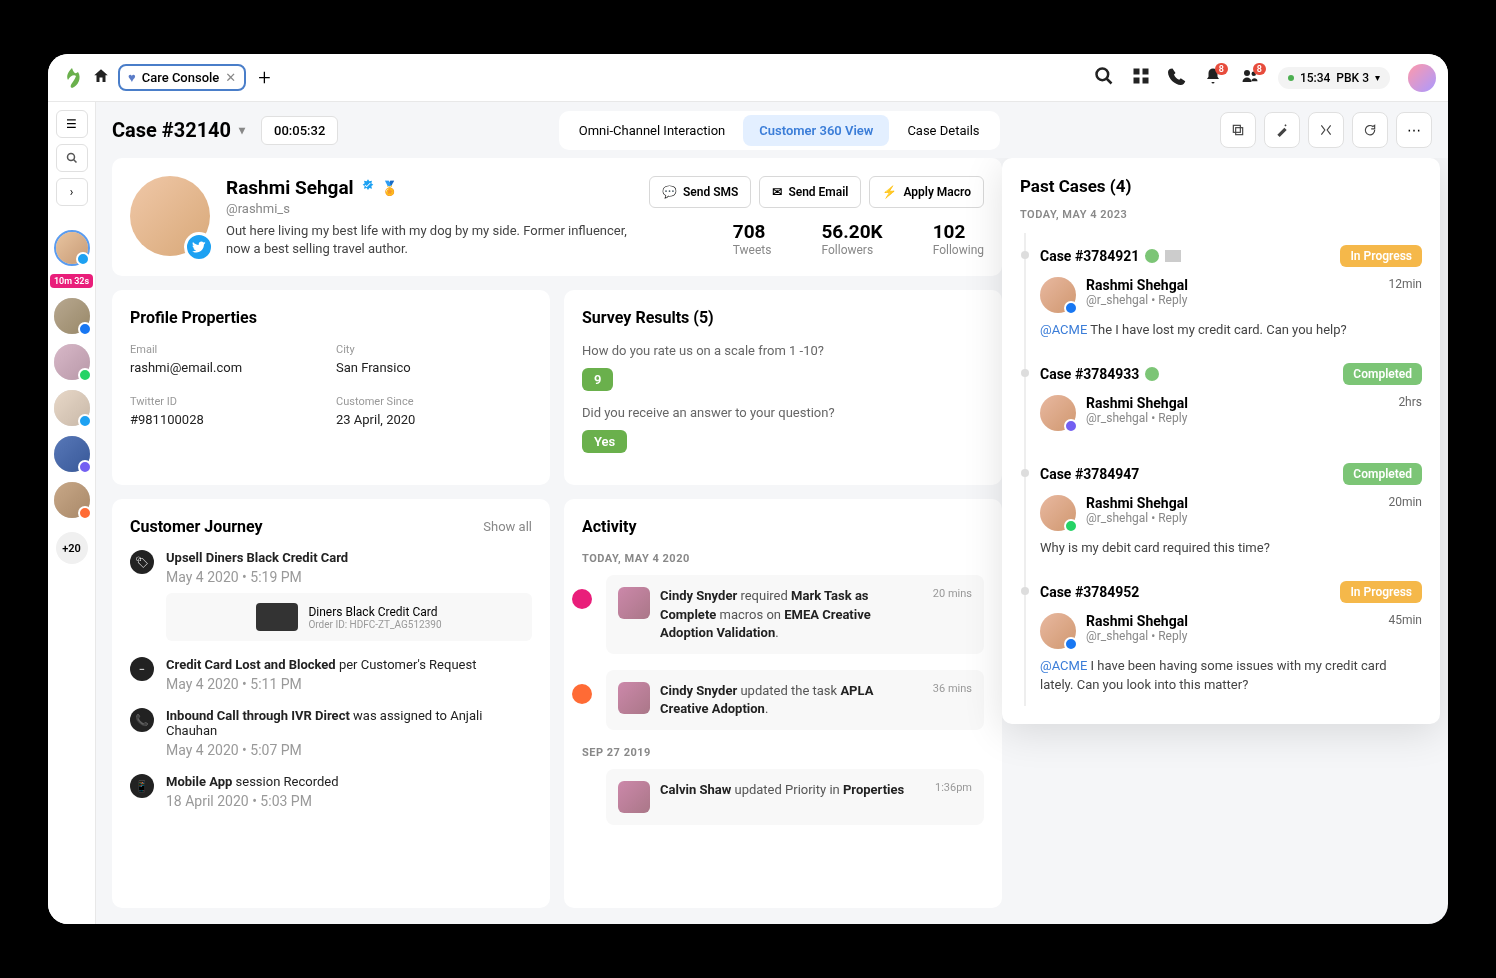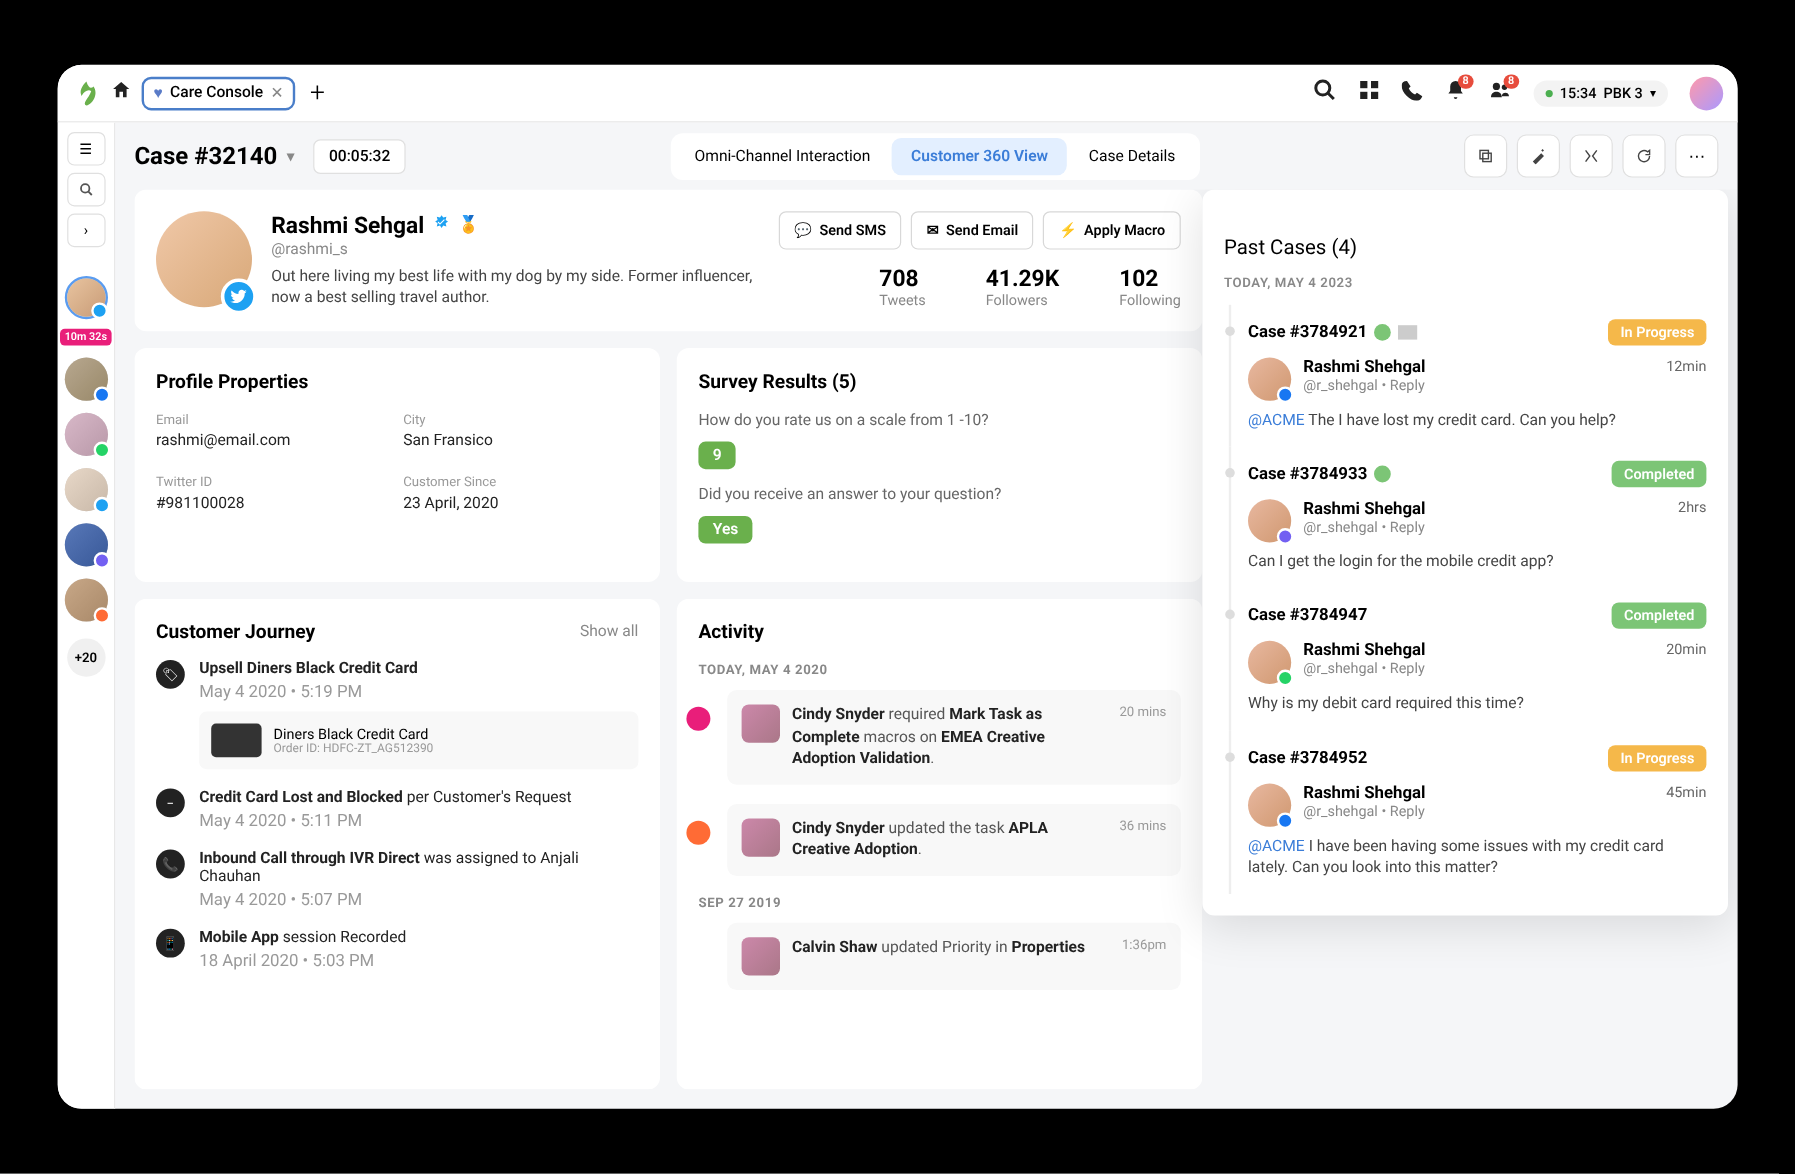--- a/index.html
+++ b/index.html
@@ -72,36 +72,36 @@
 .survey-q { font-size: 13px; color: #666; margin-bottom: 10px; }
 .survey-chip { display: inline-block; background: #6ab04c; color: #fff; padding: 4px 12px; border-radius: 6px; font-size: 13px; font-weight: 600; margin-bottom: 14px; }
 .journey-head { display: flex; justify-content: space-between; align-items: center; margin-bottom: 14px; }
 .show-all { color: #888; font-size: 13px; cursor: pointer; }
 .j-item { display: flex; gap: 12px; margin-bottom: 16px; }
 .j-icon { width: 24px; height: 24px; border-radius: 50%; background: #222; color: #fff; display: flex; align-items: center; justify-content: center; font-size: 11px; flex-shrink: 0; }
 .j-body { flex: 1; font-size: 13px; }
 .j-title { color: #222; }
 .j-title strong { font-weight: 700; }
 .j-meta { color: #999; font-size: 14px; margin-top: 4px; }
-.j-sub { background: #f8f8f8; border-radius: 6px; padding: 10px; margin-top: 8px; display: flex; gap: 10px; align-items: center; }
+.j-sub { background: #f8f8f8; border-radius: 6px; padding: 10px; margin-top: 8px; display: flex; gap: 10px; align-items: center; justify-content: center; }
 .j-sub-img { width: 42px; height: 28px; background: #333; border-radius: 4px; }
 .j-sub-txt { font-size: 12px; }
 .j-sub-id { color: #999; font-size: 10px; }
 .activity-date { font-size: 11px; font-weight: 700; color: #888; letter-spacing: 0.5px; margin: 10px 0; }
 .a-item { display: flex; gap: 10px; margin-bottom: 16px; position: relative; }
 .a-marker { width: 20px; height: 20px; border-radius: 50%; flex-shrink: 0; position: absolute; left: -28px; top: 14px; }
 .a-marker.pink { background: #e91e7a; }
 .a-marker.orange { background: #ff6b35; }
 .a-box { flex: 1; background: #f8f8f8; border-radius: 8px; padding: 12px; display: flex; gap: 10px; position: relative; margin-left: 6px; }
 .a-av { width: 32px; height: 32px; border-radius: 6px; background: linear-gradient(135deg,#c8a,#a78); flex-shrink: 0; }
 .a-txt { font-size: 13px; color: #555; flex: 1; line-height: 1.4; }
 .a-txt strong { font-weight: 700; color: #222; }
 .a-time { font-size: 11px; color: #999; }
 .past-panel { background: #fff; border-radius: 10px; padding: 18px; box-shadow: 0 8px 40px rgba(0,0,0,0.12); position: relative; z-index: 10; margin-right: -8px; }
-.past-title { font-size: 17px; font-weight: 400; margin-bottom: 12px; margin-top: 21px; }
+.past-title { font-size: 17px; font-weight: 700; margin-bottom: 12px; }
 .past-date { font-size: 11px; color: #888; font-weight: 600; letter-spacing: 0.5px; margin-bottom: 12px; }
 .past-item { padding: 12px 0; border-left: 2px solid #eee; padding-left: 14px; margin-left: 4px; position: relative; }
 .past-item::before { content: ''; position: absolute; left: -5px; top: 18px; width: 8px; height: 8px; background: #ddd; border-radius: 50%; }
 .past-head { display: flex; justify-content: space-between; align-items: center; margin-bottom: 10px; }
 .past-case { font-size: 14px; font-weight: 700; display: flex; align-items: center; gap: 6px; }
 .past-badge { font-size: 12px; font-weight: 600; padding: 4px 10px; border-radius: 6px; }
 .past-badge.prog { background: #f5b84a; color: #fff; }
 .past-badge.comp { background: #7cc576; color: #fff; }
 .past-user { display: flex; gap: 10px; margin-bottom: 8px; }
 .past-av { width: 36px; height: 36px; border-radius: 50%; background: linear-gradient(135deg,#e8b8a0,#d09870); position: relative; }
@@ -299,21 +299,21 @@
                     <span>⚡</span>
                     <span>Apply Macro</span>
                   </button>
               </div>
               <div class="stats-row">
                 <div class="stat">
                     <div class="stat-val">708</div>
                     <div class="stat-lbl">Tweets</div>
                   </div>
                 <div class="stat">
-                    <div class="stat-val">41.29K</div>
+                    <div class="stat-val">56.20K</div>
                     <div class="stat-lbl">Followers</div>
                   </div>
                 <div class="stat">
                     <div class="stat-val">102</div>
                     <div class="stat-lbl">Following</div>
                   </div>
               </div>
             </div>
           </div>
 
@@ -456,21 +456,20 @@
                   <div class="past-user">
                     <div class="past-av">
                       <div class="mini2 pu"></div>
                     </div>
                     <div>
                       <div class="past-uname">Rashmi Shehgal</div>
                       <div class="past-uhandle">@r_shehgal • <span class="reply">Reply</span></div>
                     </div>
                     <div class="past-utime">2hrs</div>
                   </div>
-                  <div class="past-msg">Can I get the login for the mobile credit app?</div>
                 </div>
                 <div class="past-item">
                   <div class="past-head">
                     <div class="past-case">Case #3784947 </div>
                     <div class="past-badge comp">Completed</div>
                   </div>
                   <div class="past-user">
                     <div class="past-av">
                       <div class="mini2 gr"></div>
                     </div>

